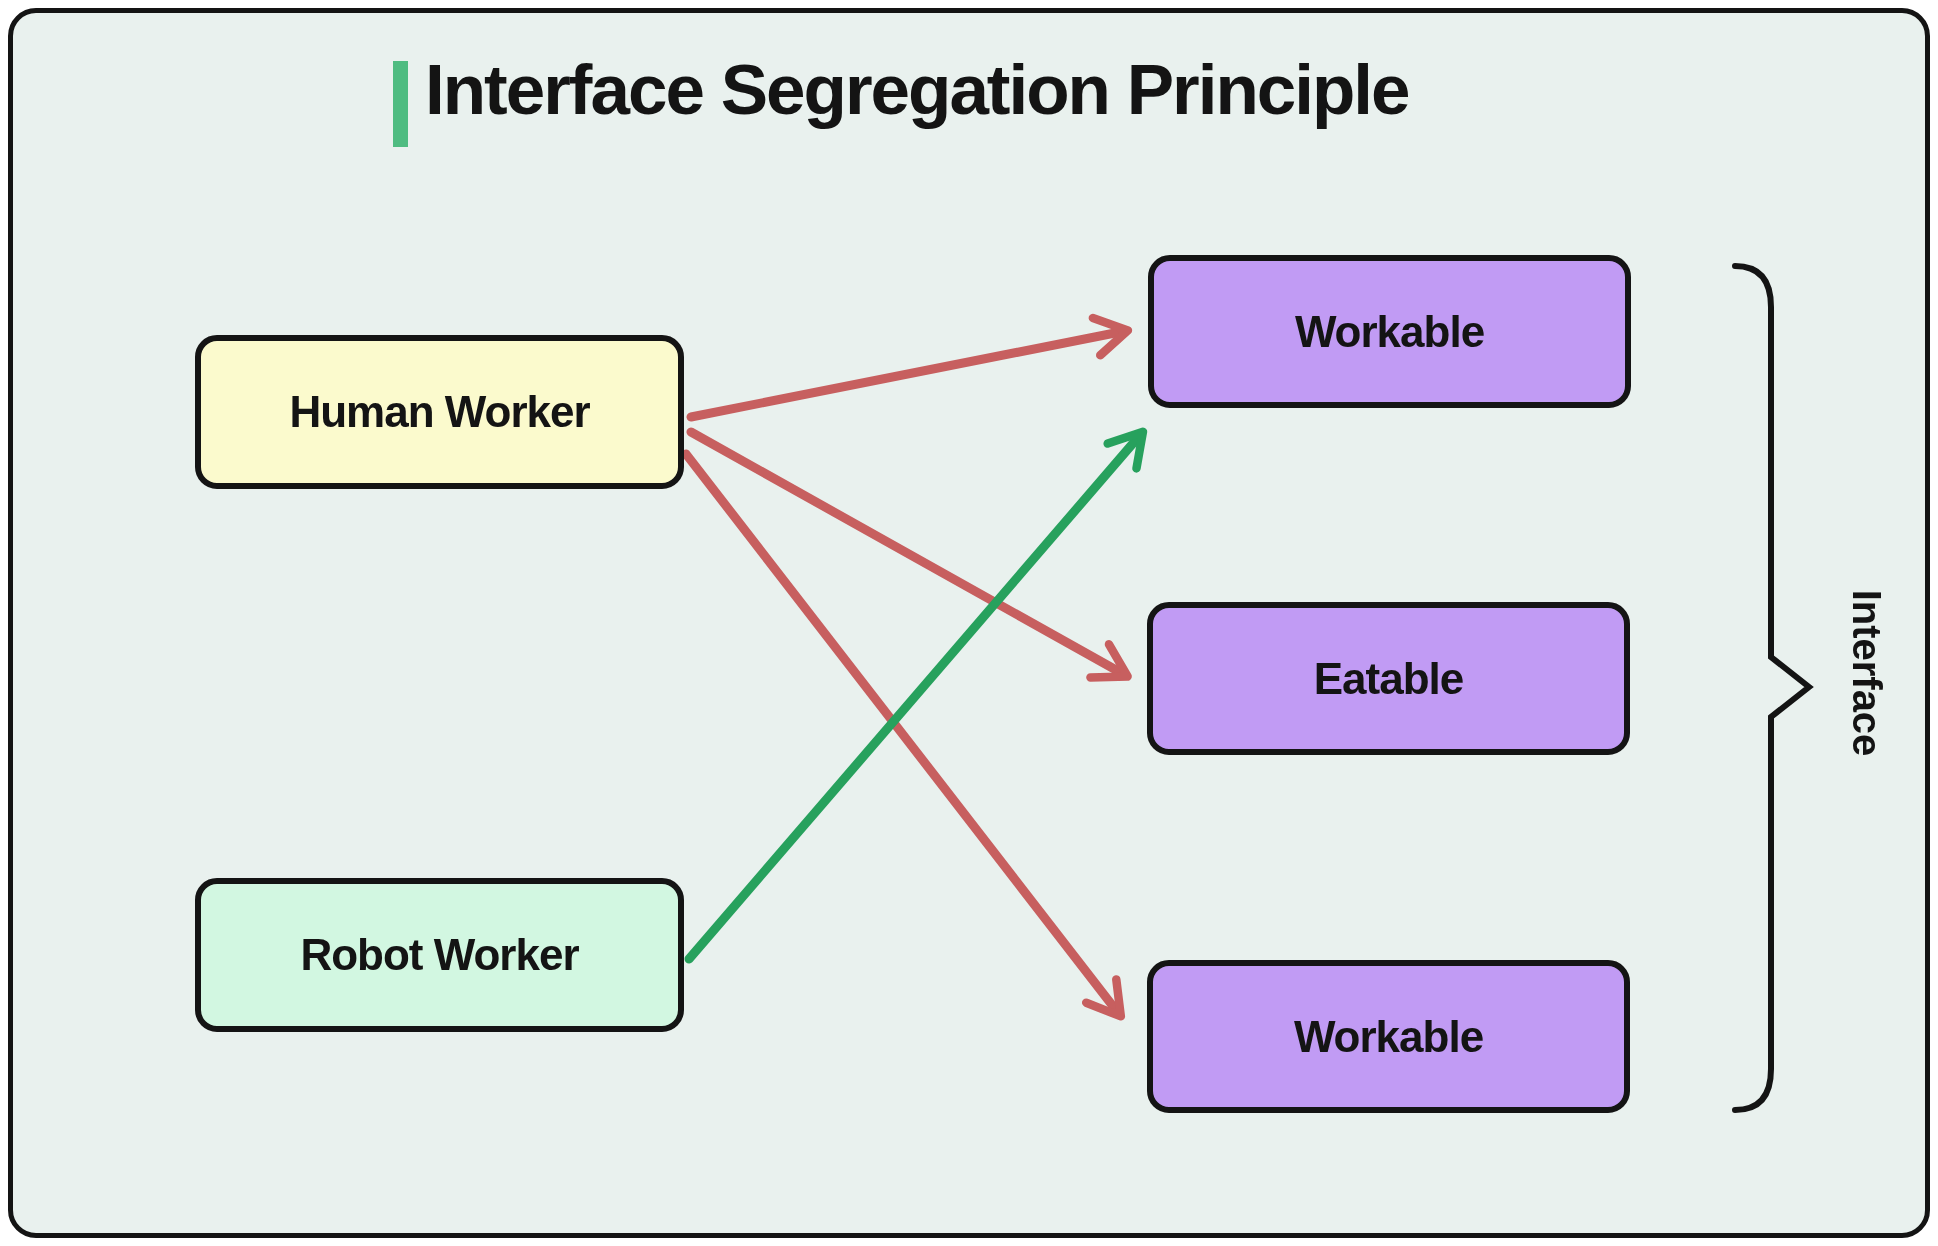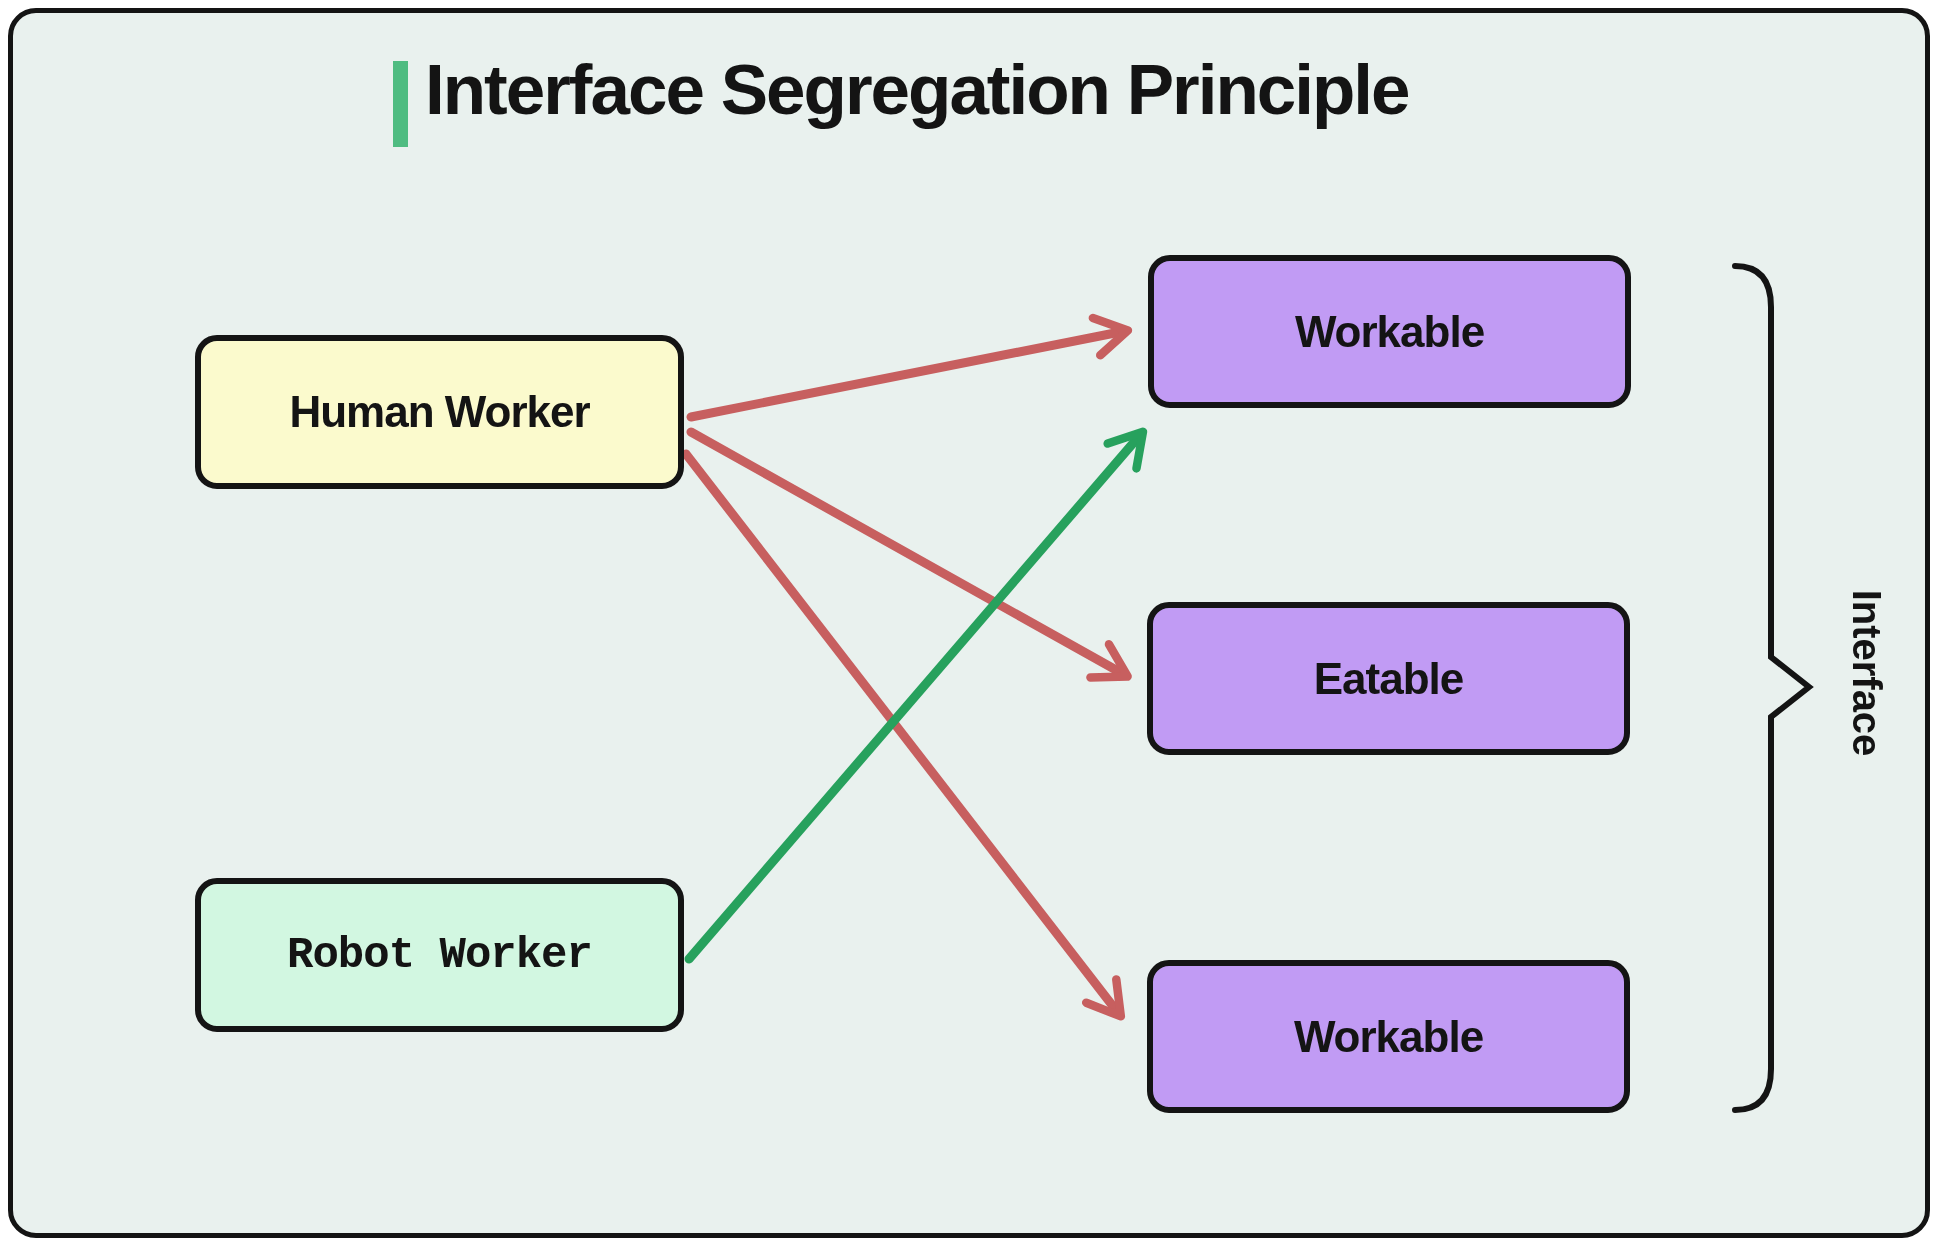--- a/index.html
+++ b/index.html
@@ -36,21 +36,21 @@
   .node{
     position:absolute;
     box-sizing:border-box;
     border:6px solid var(--line,#141414);
     border-radius:22px;
     display:flex;align-items:center;justify-content:center;
     font-size:44px;font-weight:700;
     letter-spacing:-1px;
   }
   .node-human{left:182px;top:322px;width:489px;height:154px;background:var(--human,#FBFACD);text-align:right;}
-  .node-robot{left:182px;top:865px;width:489px;height:154px;background:var(--robot,#D2F7E1);font-family:Liberation Mono, monospace;}
+  .node-robot{left:182px;top:865px;width:489px;height:154px;background:var(--robot,#D2F7E1);}
   .node-workable{left:1135px;top:242px;width:483px;height:153px;background:var(--iface,#C19BF4);}
   .node-eatable{left:1134px;top:589px;width:483px;height:153px;background:var(--iface,#C19BF4);}
   .node-sleepable{left:1134px;top:947px;width:483px;height:153px;background:var(--iface,#C19BF4);}
   .edges{
     position:absolute;left:0;top:0;width:1938px;height:1246px;
     pointer-events:none;
   }
   .edge-red{stroke:var(--red,#C75F5F);stroke-width:9;stroke-linecap:round;fill:none;}
   .edge-green{stroke:var(--green,#27A15D);stroke-width:9;stroke-linecap:round;fill:none;}
   .brace{stroke:var(--line,#141414);stroke-width:6;fill:none;stroke-linecap:round;stroke-linejoin:miter;}

